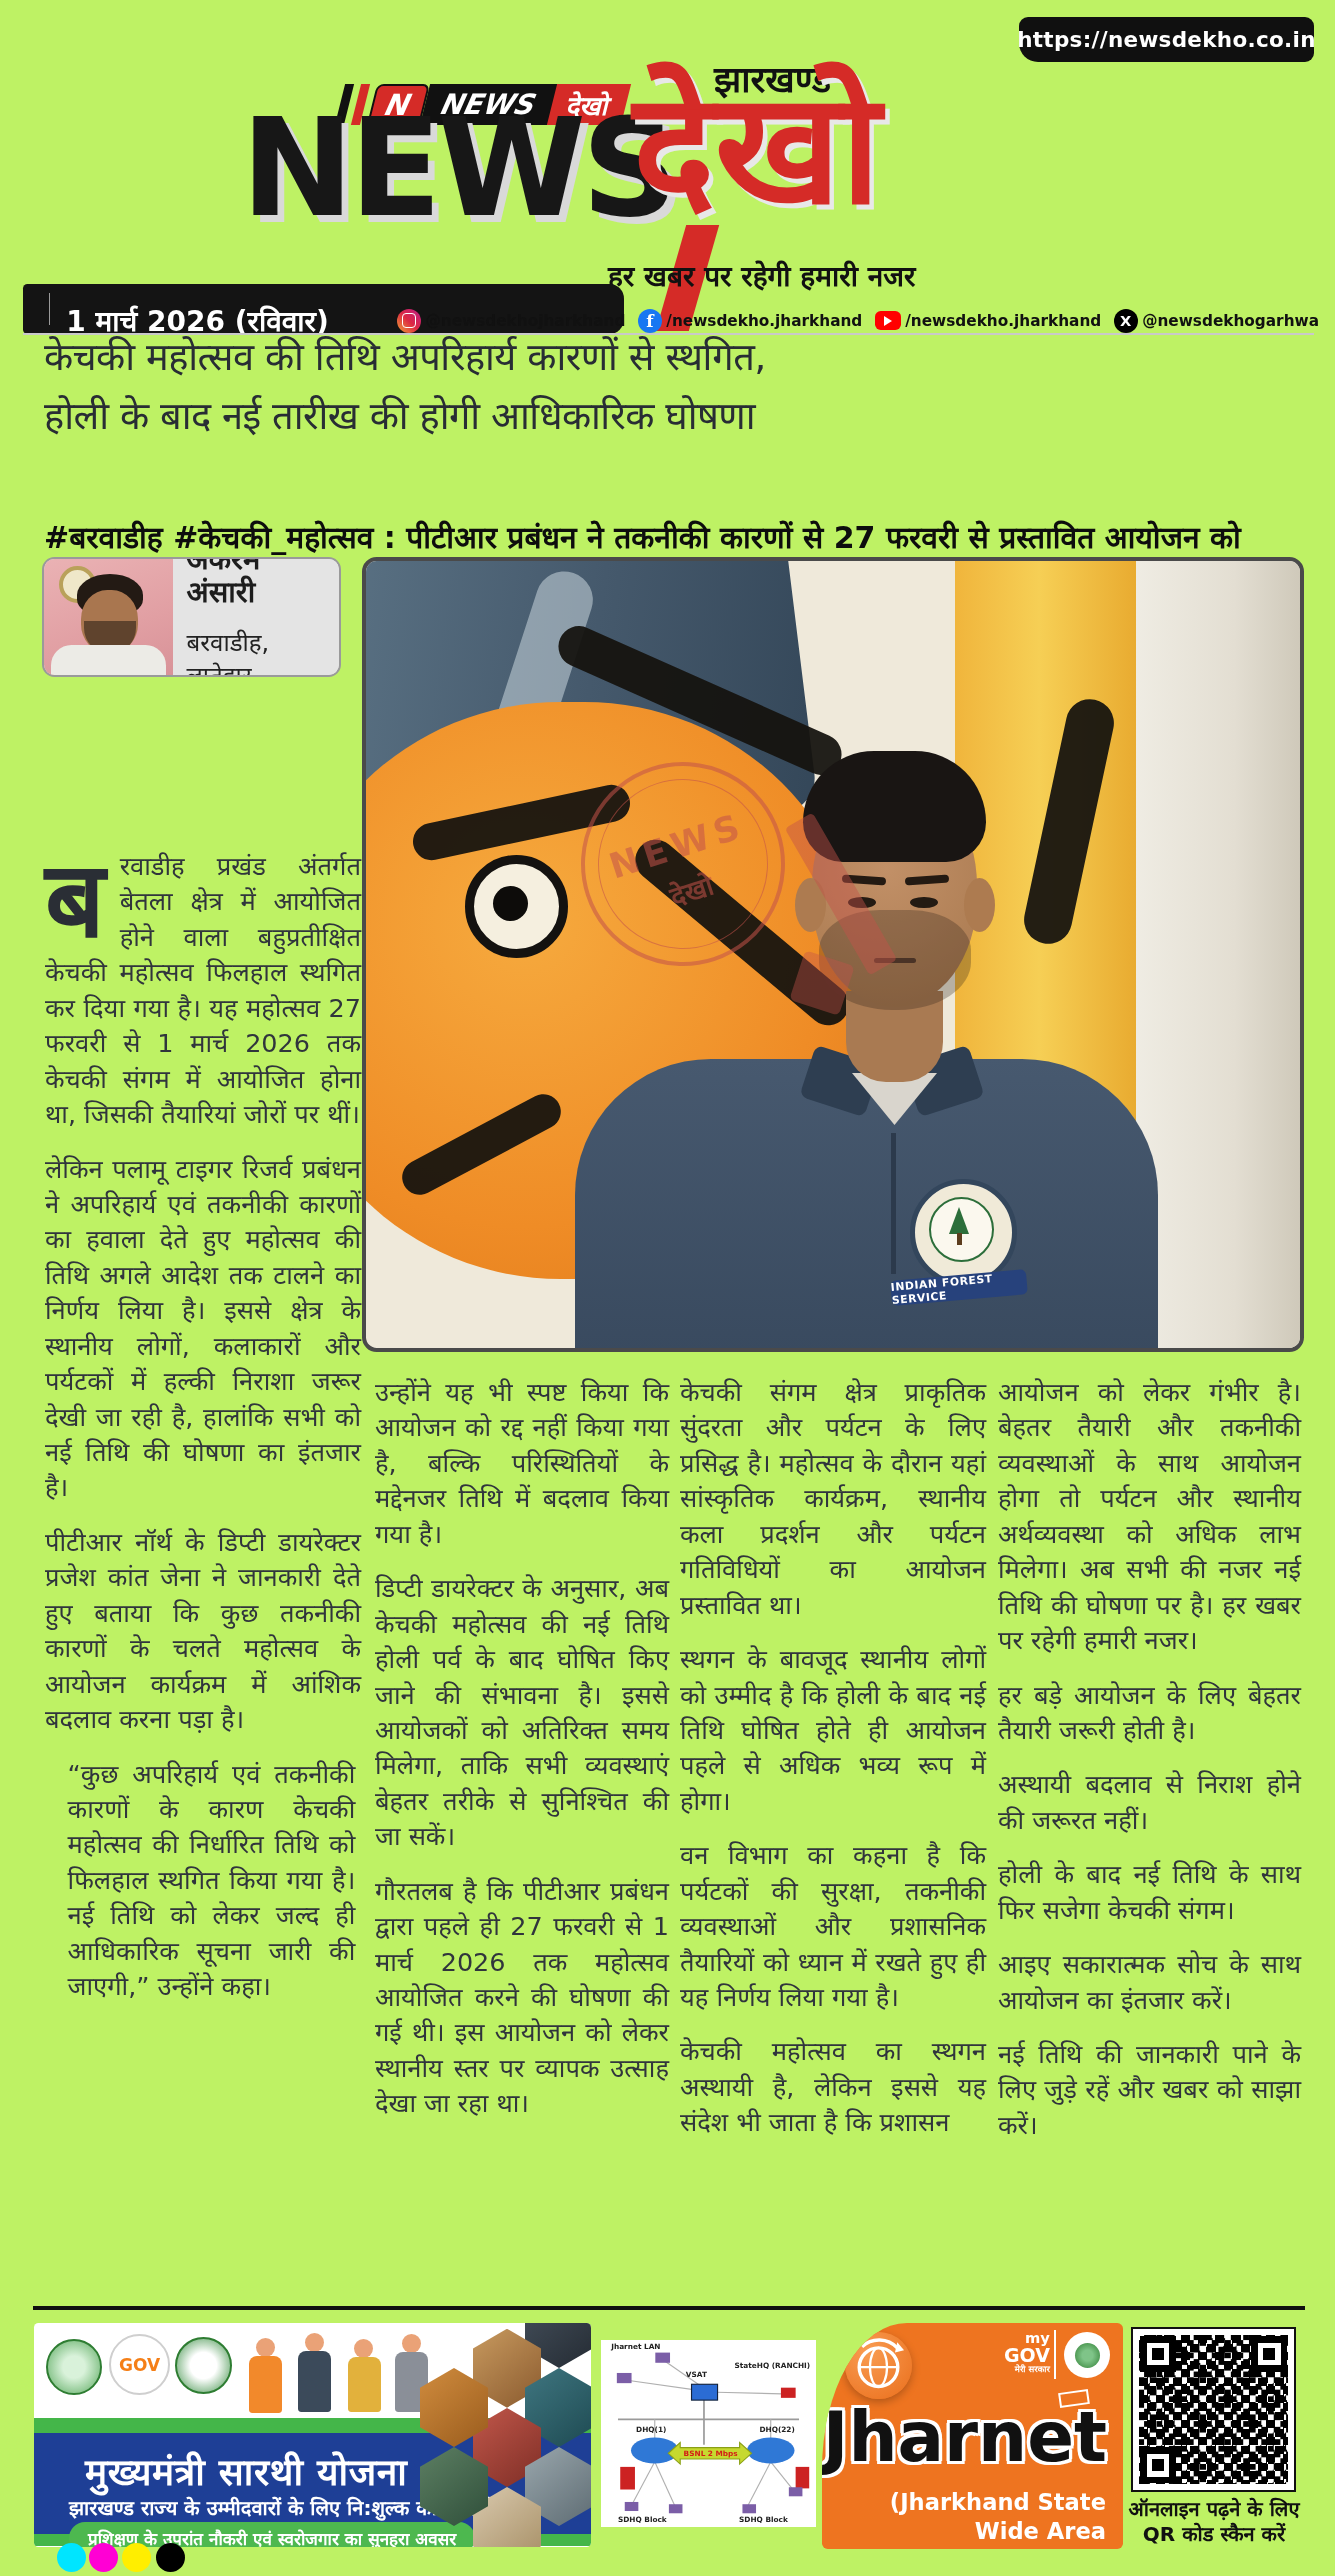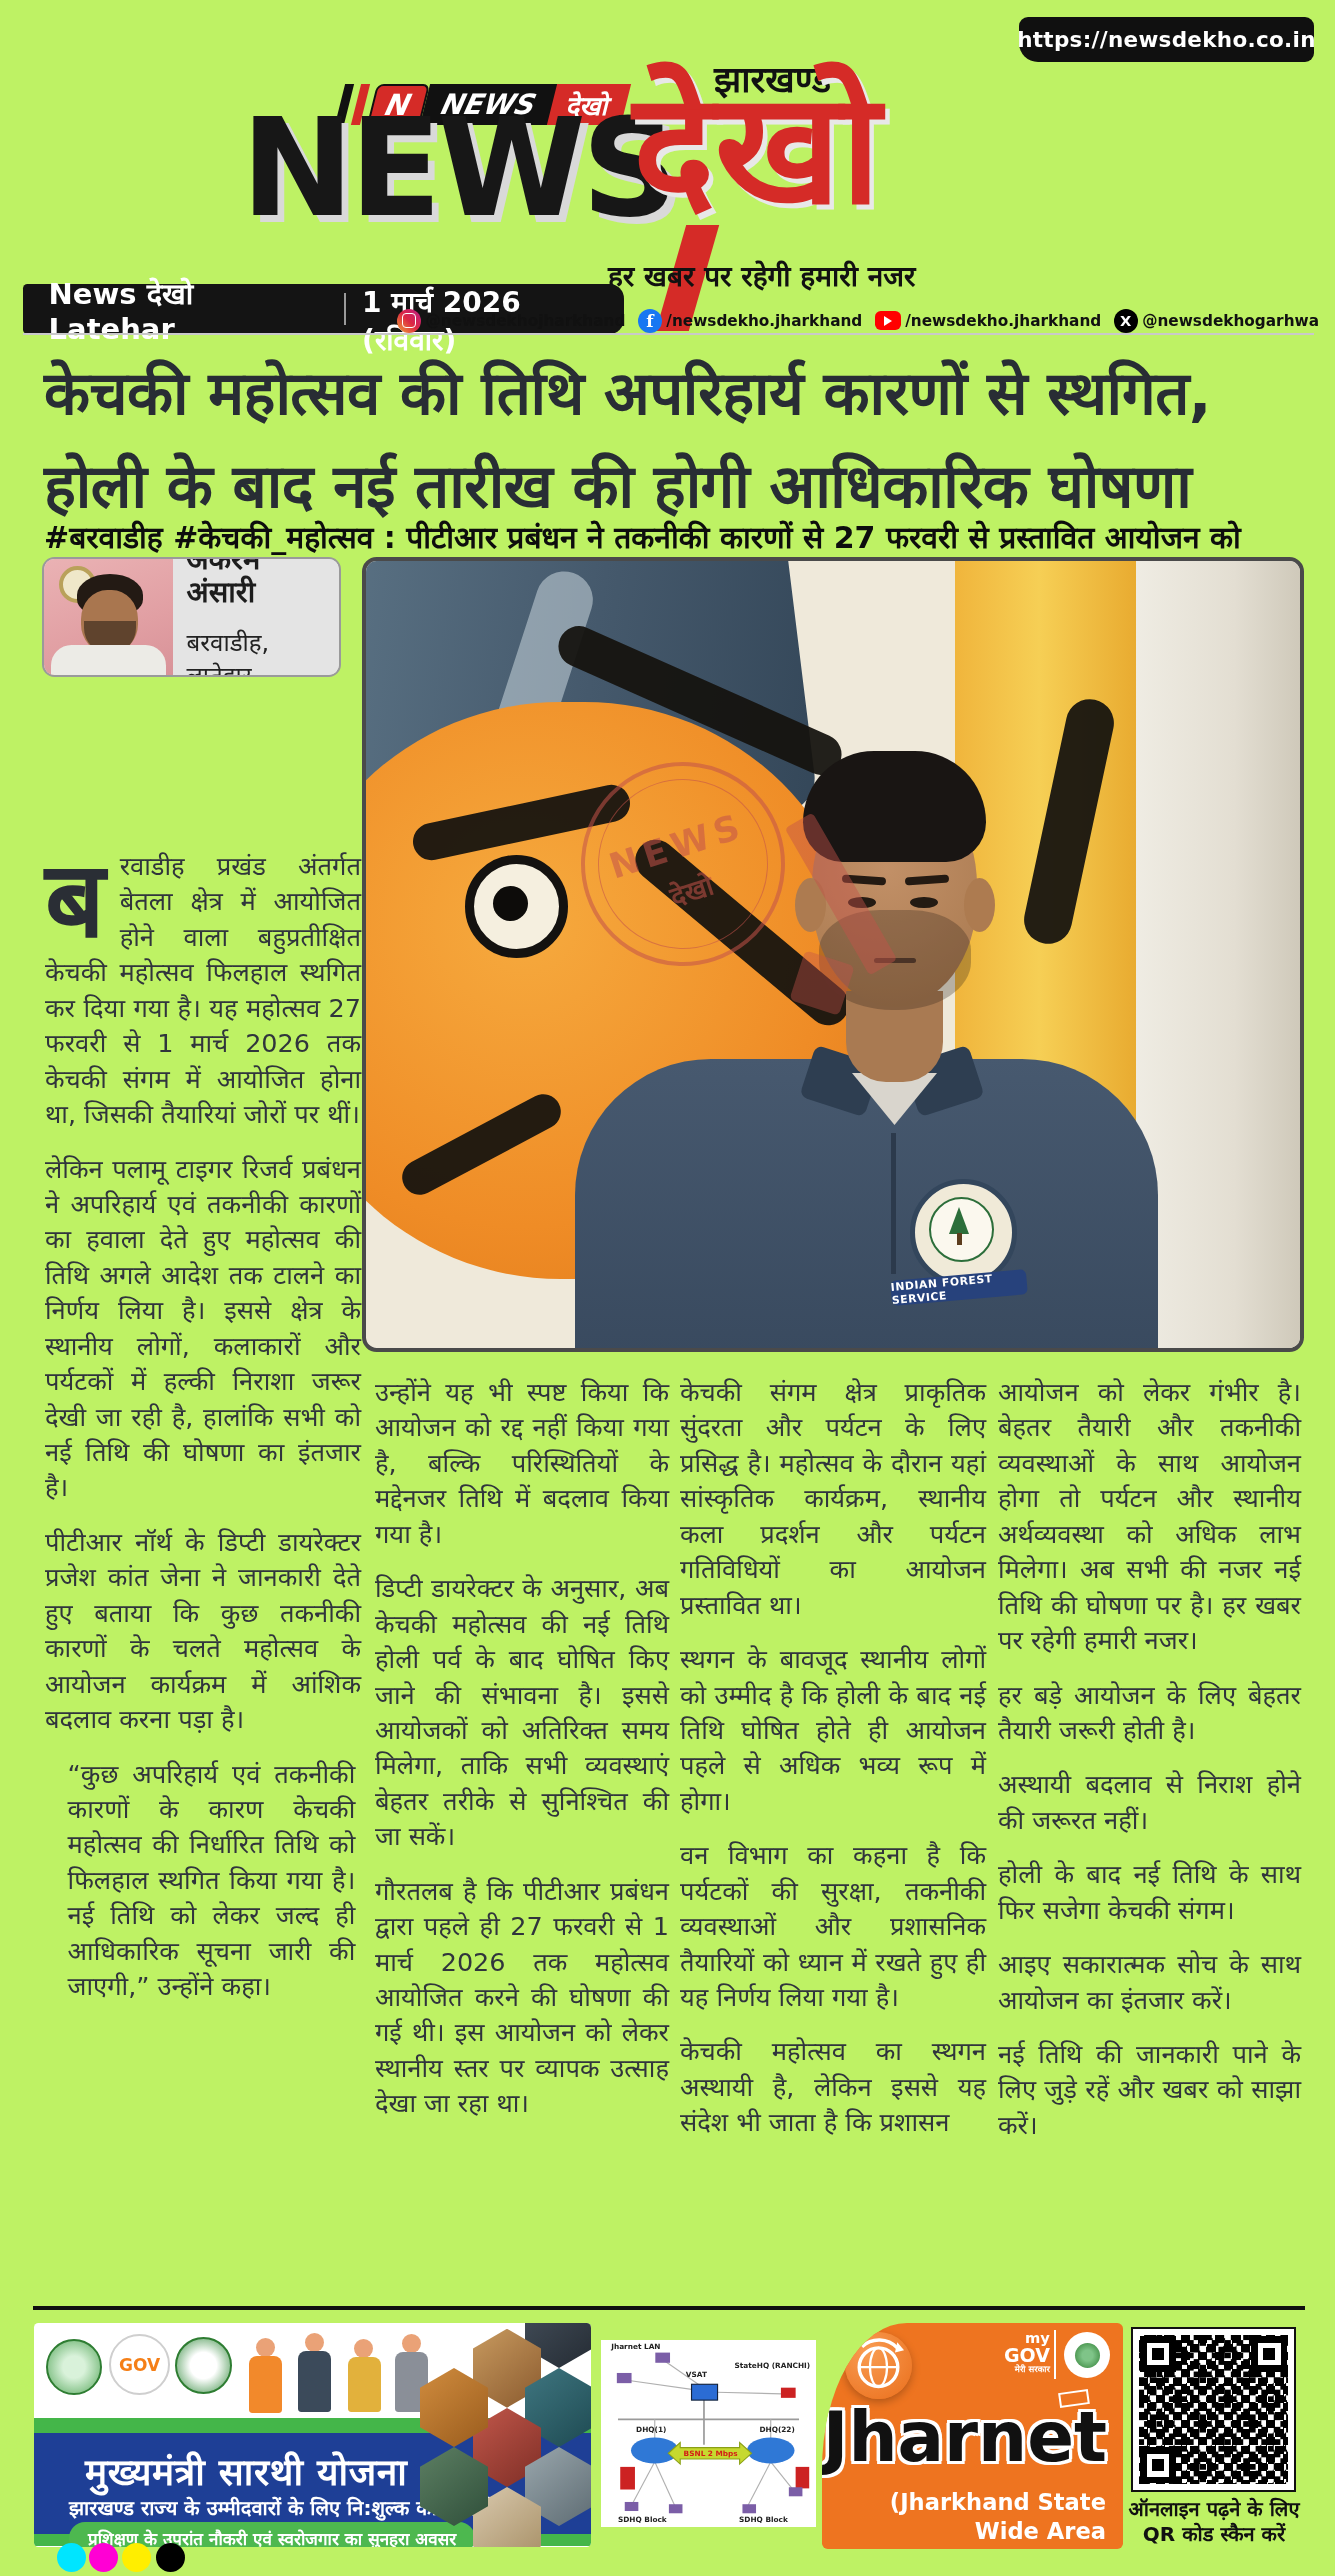--- a/index.html
+++ b/index.html
@@ -47,21 +47,21 @@
   .soc-label{font-size:15.3px;font-weight:800;color:#111;}
   .soc-ic{width:24px;height:24px;border-radius:50%;display:flex;align-items:center;justify-content:center;}
   .ic-ig{background:linear-gradient(45deg,#f09433,#e6683c,#dc2743,#cc2366,#bc1888);}
   .ig-frame{width:12.4px;height:12.4px;border:1.7px solid #fff;border-radius:4px;}
   .ic-fb{background:#1877f2;color:#fff;font-size:17px;font-weight:900;font-family:"DejaVu Serif",serif;}
   .ic-yt{background:#ff0000;border-radius:6.8px;width:26px;height:19px;}
   .yt-tri{width:0;height:0;border-left:8px solid #fff;border-top:5.1px solid transparent;border-bottom:5.1px solid transparent;}
   .ic-x{background:#000;color:#fff;font-size:14.7px;font-weight:900;}
 
   
-  #headline{left:44px;top:347px;width:1262px;font-size:60px;font-weight:700;color:#282d34;
+  #headline{left:44px;top:328px;width:1262px;font-size:38px;font-weight:400;color:#282d34;
     line-height:1.55;letter-spacing:-0.6px;}
   #standfirst{left:44px;top:516px;width:1268px;font-size:30px;font-weight:800;color:#0d0d0d;}
 
   
   #rep-card{left:42px;top:557px;width:295px;height:116px;background:#e6e6e6;border:2.3px solid #9a9a9a;
     border-radius:12.4px;overflow:hidden;display:flex;}
   #rep-photo{width:129px;position:relative;background:linear-gradient(160deg,#eab2b4,#e19fa3 60%,#d89298);flex:none;}
   .rp-clock{position:absolute;left:14.7px;top:6.8px;width:29px;height:29px;border:4px solid #b9a15a;
     border-radius:50%;background:#efe7c9;}
   .rp-hair{position:absolute;left:33px;top:14.7px;width:66px;height:42px;background:#231a14;border-radius:50% 50% 40% 40%;}
@@ -223,21 +223,20 @@
     <div class="tk" id="tk-dekho">देखो</div>
   </div>
 
   <div id="big-news" class="abs">NEWS</div>
   <div id="big-state" class="abs">झारखण्ड</div>
   <div id="big-dekho" class="abs">देखो</div>
   <div id="dekho-tail" class="abs"></div>
   <div id="tagline" class="abs">हर खबर पर रहेगी हमारी नजर</div>
 
   <div id="mast-bar" class="abs">
-    <span id="mast-edition">News देखो Latehar</span>
     <span id="mast-sep"></span>
     <span id="mast-date">1 मार्च 2026 (रविवार)</span>
   </div>
   <div id="mast-rule" class="abs"></div>
 
   <div id="socials" class="abs">
     <div class="soc">
       <span class="soc-ic ic-ig">
           <span class="ig-frame"></span>
         </span>

